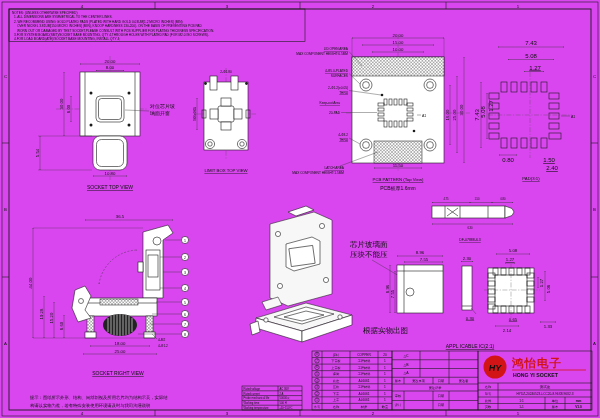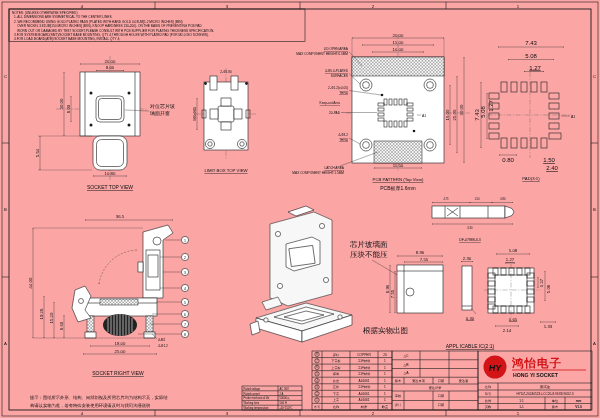--- a/index.html
+++ b/index.html
@@ -1,16 +1,16 @@
 <!DOCTYPE html>
 <html><head>
 <meta charset="utf-8">
 <style>
   html,body{margin:0;padding:0;background:#888;}
-  .sheet{position:relative;width:600px;height:418px;background:#fca5a5;overflow:hidden;}
+  .sheet{position:relative;width:600px;height:418px;background:#d946ef;overflow:hidden;}
   svg{display:block;}
   svg text{font-family:"Liberation Sans","DejaVu Sans",sans-serif;fill:#111;}
   .ln{stroke:#1b1b1b;stroke-width:.6;fill:none;}
   .lnw{stroke:#1b1b1b;stroke-width:.6;fill:#fff;}
   .lnf{stroke:#1b1b1b;stroke-width:.55;fill:#f7f7f7;}
   .thk{stroke:#1b1b1b;stroke-width:.9;fill:none;}
   .dim{stroke:#333;stroke-width:.4;fill:none;marker-start:url(#arw);marker-end:url(#arw);}
   .ext{stroke:#333;stroke-width:.3;fill:none;}
   .ldr{stroke:#333;stroke-width:.4;fill:none;}
   .cl{stroke:#555;stroke-width:.35;fill:none;stroke-dasharray:5 1.5 1.2 1.5;}

